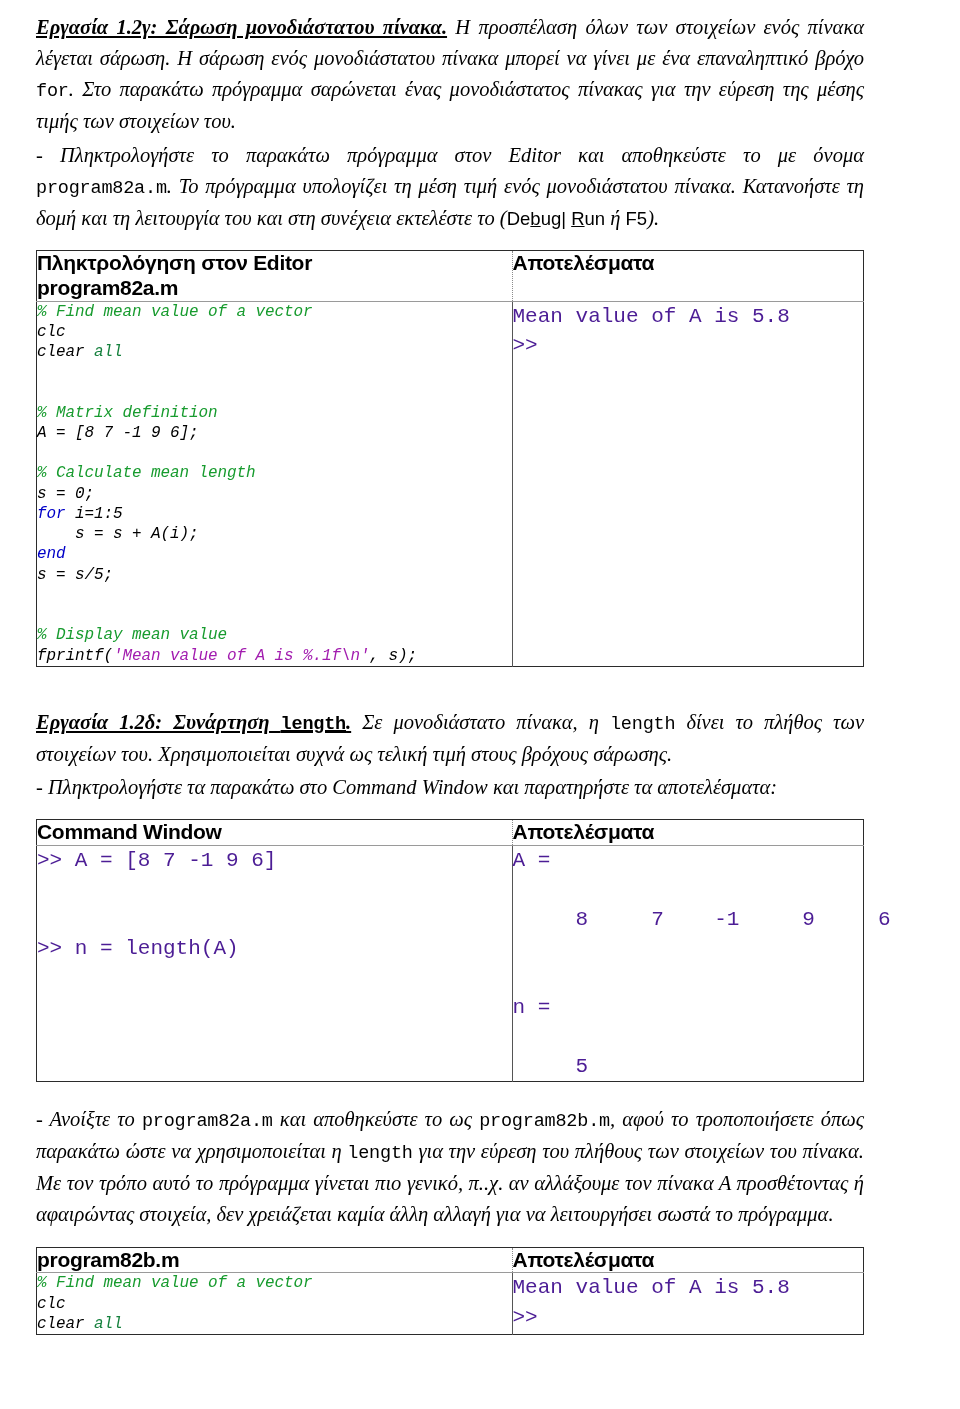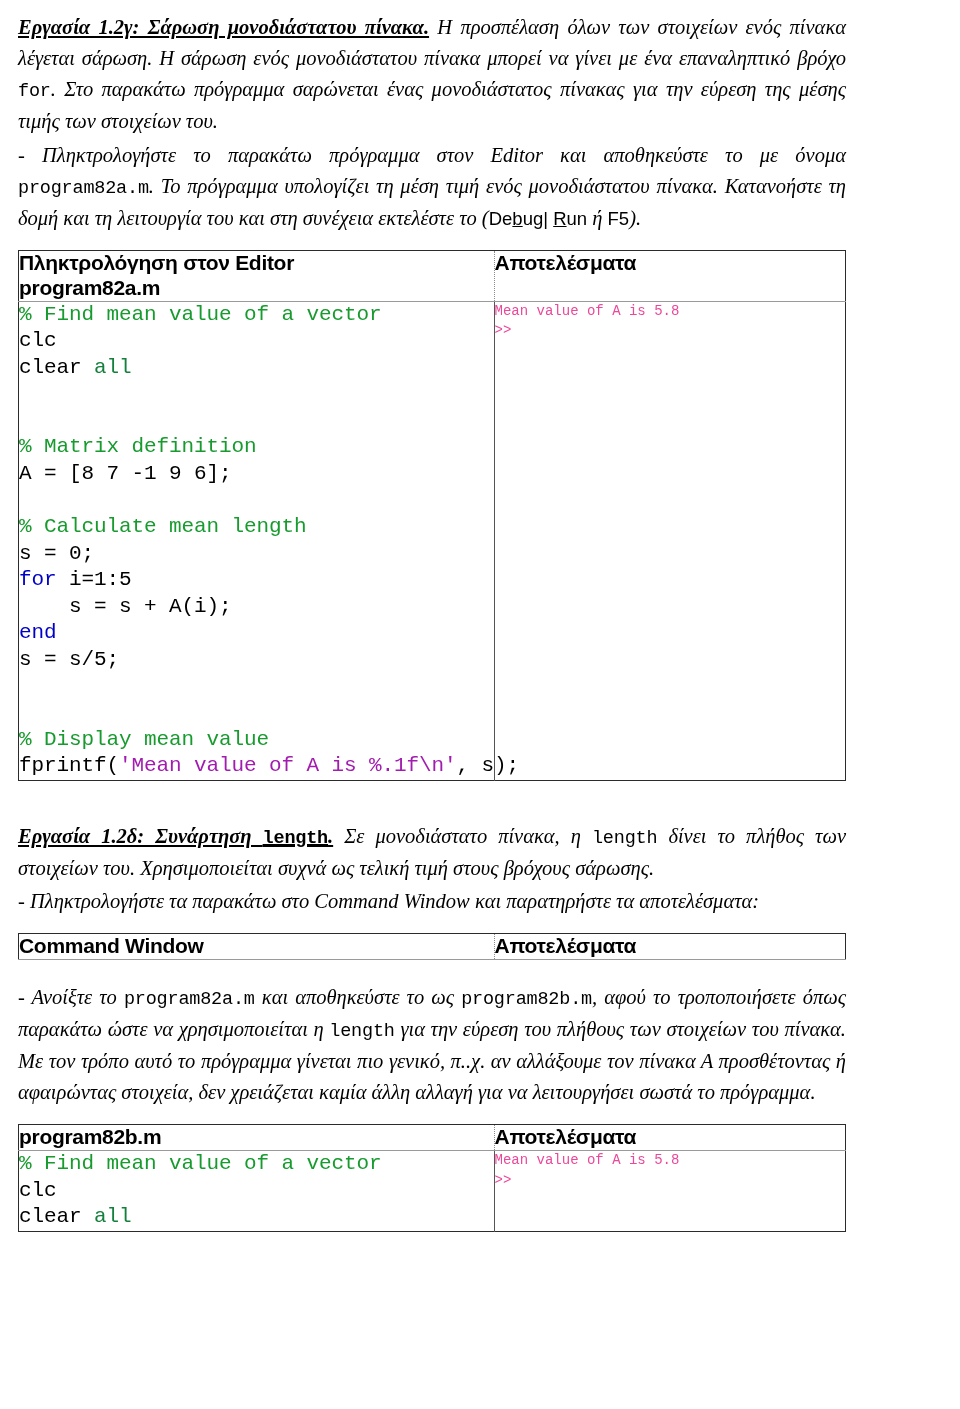--- a/index.html
+++ b/index.html
@@ -13,20 +13,21 @@
     font-family: "Liberation Serif", serif;
     color: #000000;
     -webkit-font-smoothing: none;
   }
   .page {
     width: 864px;
     min-height: 1409px;
     padding: 4px;
     box-sizing: border-box;
     position: relative;
+    margin-left: 18px;
   }
   .inner {
     padding: 8px 14px 0 14px;
   }
 
   
   p.body-par {
     font-family: "Liberation Serif", serif;
     font-style: italic;
     font-size: 20.5px;
@@ -83,39 +84,40 @@
     font-family: "Liberation Sans", sans-serif;
     font-weight: bold;
     font-size: 21px;
     line-height: 1.18;
     white-space: pre-line;
     letter-spacing: -0.3px;
   }
 
   pre.code {
     font-family: "Liberation Mono", monospace;
-    font-size: 21px;
+    font-size: 16px;
     line-height: 1.265;
     margin: 0;
     white-space: pre;
     color: #000000;
     letter-spacing: -0.1px;
+    font-style: italic;
   }
   .c-comment { color: #179b2e; }
   .c-keyword { color: #0000c8; font-weight: normal; }
   .c-ident   { color: #15803d; }
   .c-string  { color: #a21caf; }
 
   pre.out {
     font-family: "Liberation Mono", monospace;
-    font-size: 14px;
+    font-size: 21px;
     line-height: 1.4;
     margin: 0;
     white-space: pre;
-    color: #ec4899;
+    color: #4c1d95;
   }
 
   .spacer-lg { height: 40px; }
   .spacer-md { height: 22px; }
   .spacer-sm { height: 10px; }
 </style>
 </head>
 <body>
 
 <div class="page">
@@ -186,20 +188,38 @@
         </colgroup>
     <tbody>
           <tr>
       <td class="hdr-cell">
         <div class="hdr-text">Command Window</div>
       </td>
       <td class="hdr-cell right-col">
         <div class="hdr-text">Αποτελέσματα</div>
       </td>
     </tr>
+    <tr>
+      <td class="body-cell">
+        <pre class="out">&gt;&gt; A = [8 7 -1 9 6]
+
+
+&gt;&gt; n = length(A)</pre>
+      </td>
+      <td class="body-cell right-col">
+        <pre class="out">A =
+
+     8     7    -1     9     6
+
+
+n =
+
+     5</pre>
+      </td>
+    </tr>
   </tbody>
       </table>
 
   <div class="spacer-md"></div>
 
   <p class="body-par"><span>- Ανοίξτε το </span><span class="mono">program82a.m</span><span> και αποθηκεύστε το ως </span><span class="mono">program82b.m</span><span>, αφού το τροποποιήσετε όπως παρακάτω ώστε να χρησιμοποιείται η </span><span class="mono">length</span><span> για την εύρεση του πλήθους των στοιχείων του πίνακα. Με τον τρόπο αυτό το πρόγραμμα γίνεται πιο γενικό, π..χ. αν αλλάξουμε τον πίνακα Α προσθέτοντας ή αφαιρώντας στοιχεία, δεν χρειάζεται καμία άλλη αλλαγή για να λειτουργήσει σωστά το πρόγραμμα.</span></p>
 
   <div class="spacer-sm"></div>
 
   <table class="uitab tb-outer">

